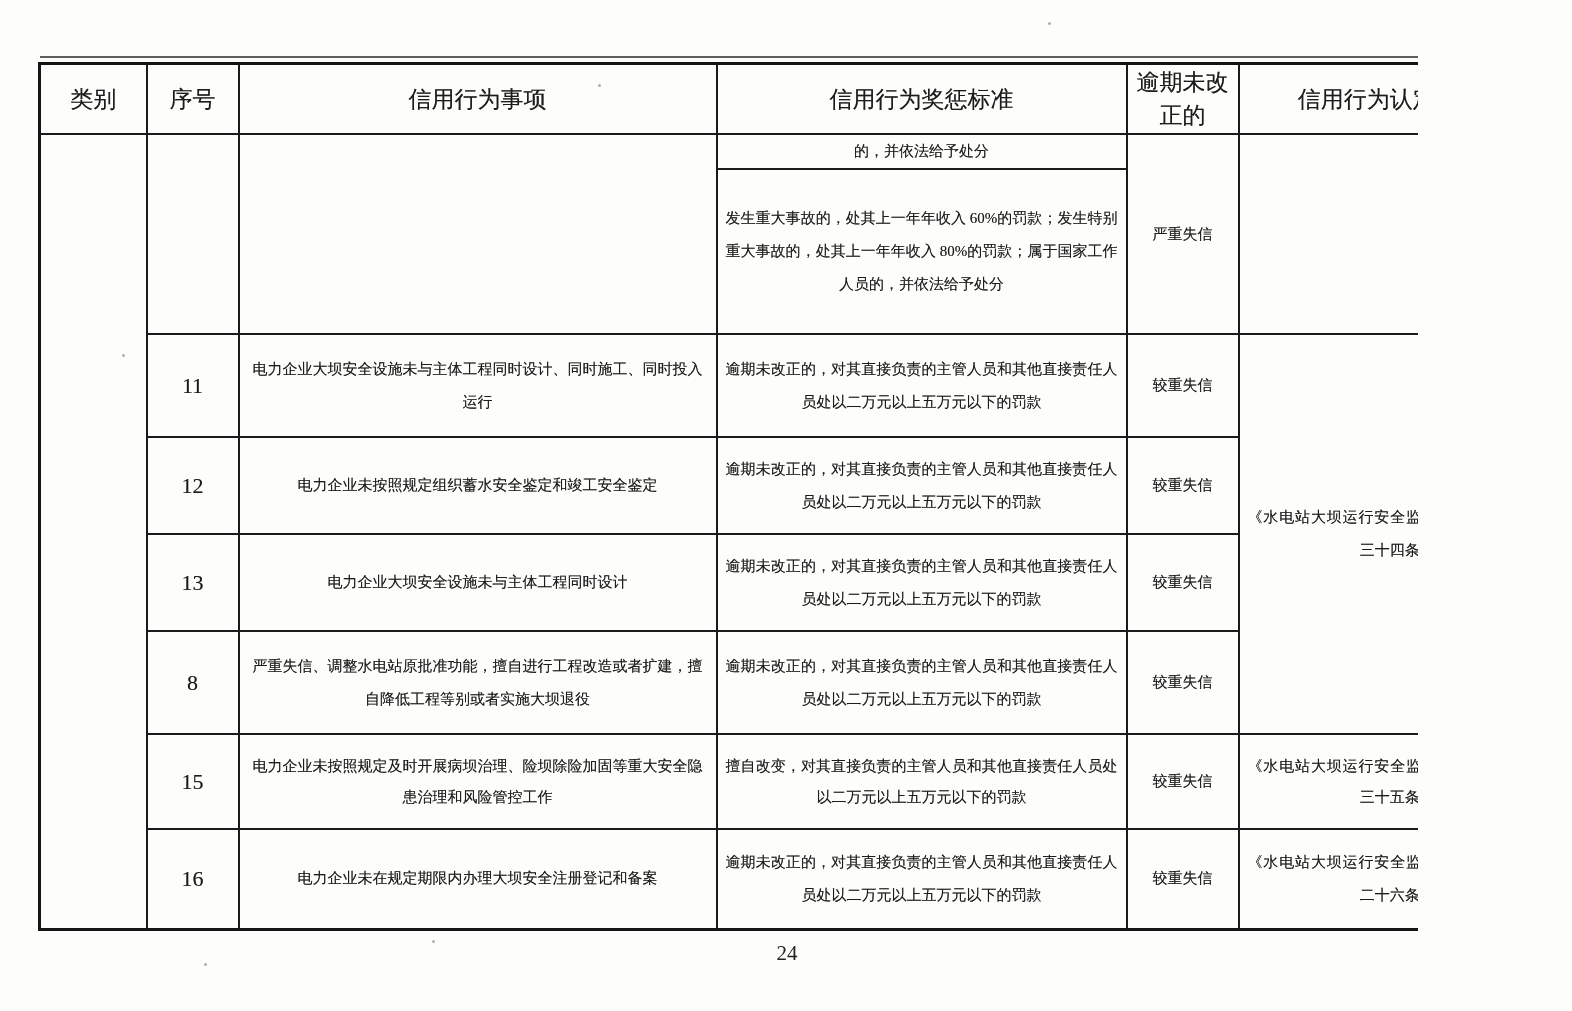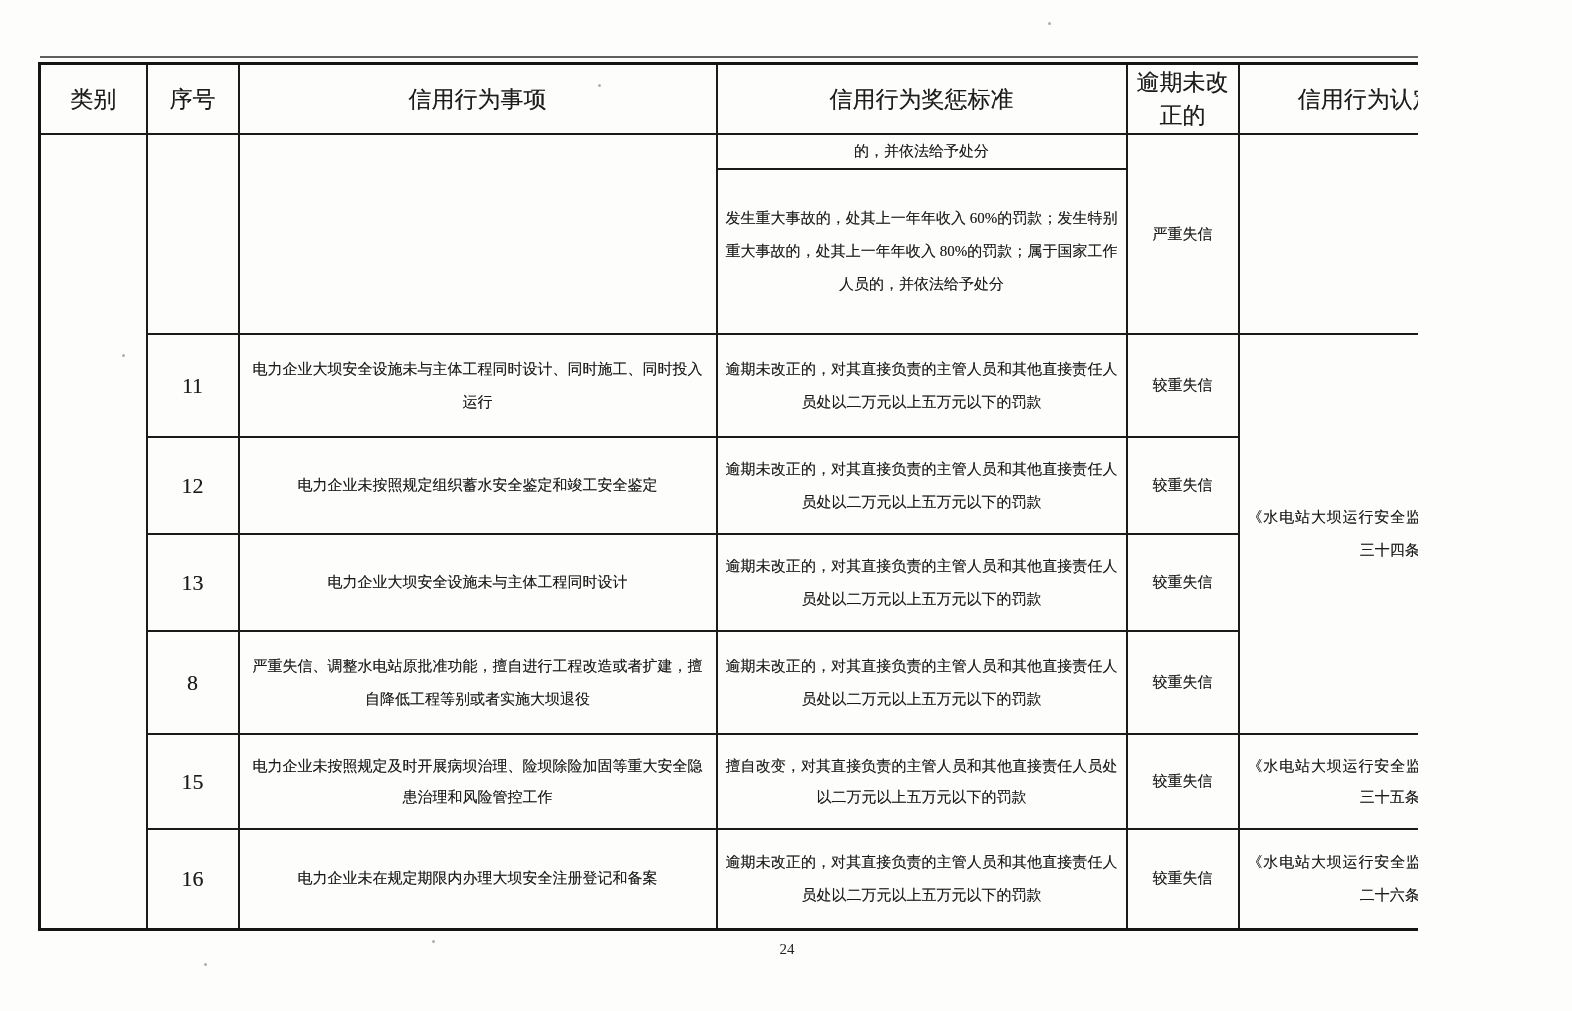--- a/index.html
+++ b/index.html
@@ -55,21 +55,21 @@
   tr.r15 td{line-height:31px;}
   td.basis{
     text-align:justify;
     -moz-text-align-last:center;
     text-align-last:center;
   }
   td.idx{font-size:22px;}
 
   .page-number{
     position:absolute;left:752px;top:941px;width:70px;
-    text-align:center;font-size:15px;color:#222;
+    text-align:center;font-size:21px;color:#222;
   }
   .speck{position:absolute;width:3px;height:3px;background:#8d8d8d;border-radius:50%;opacity:.7;}
 </style>
 </head>
 <body>
 
 <div class="page">
 
   <div class="top-artifact"></div>
 

